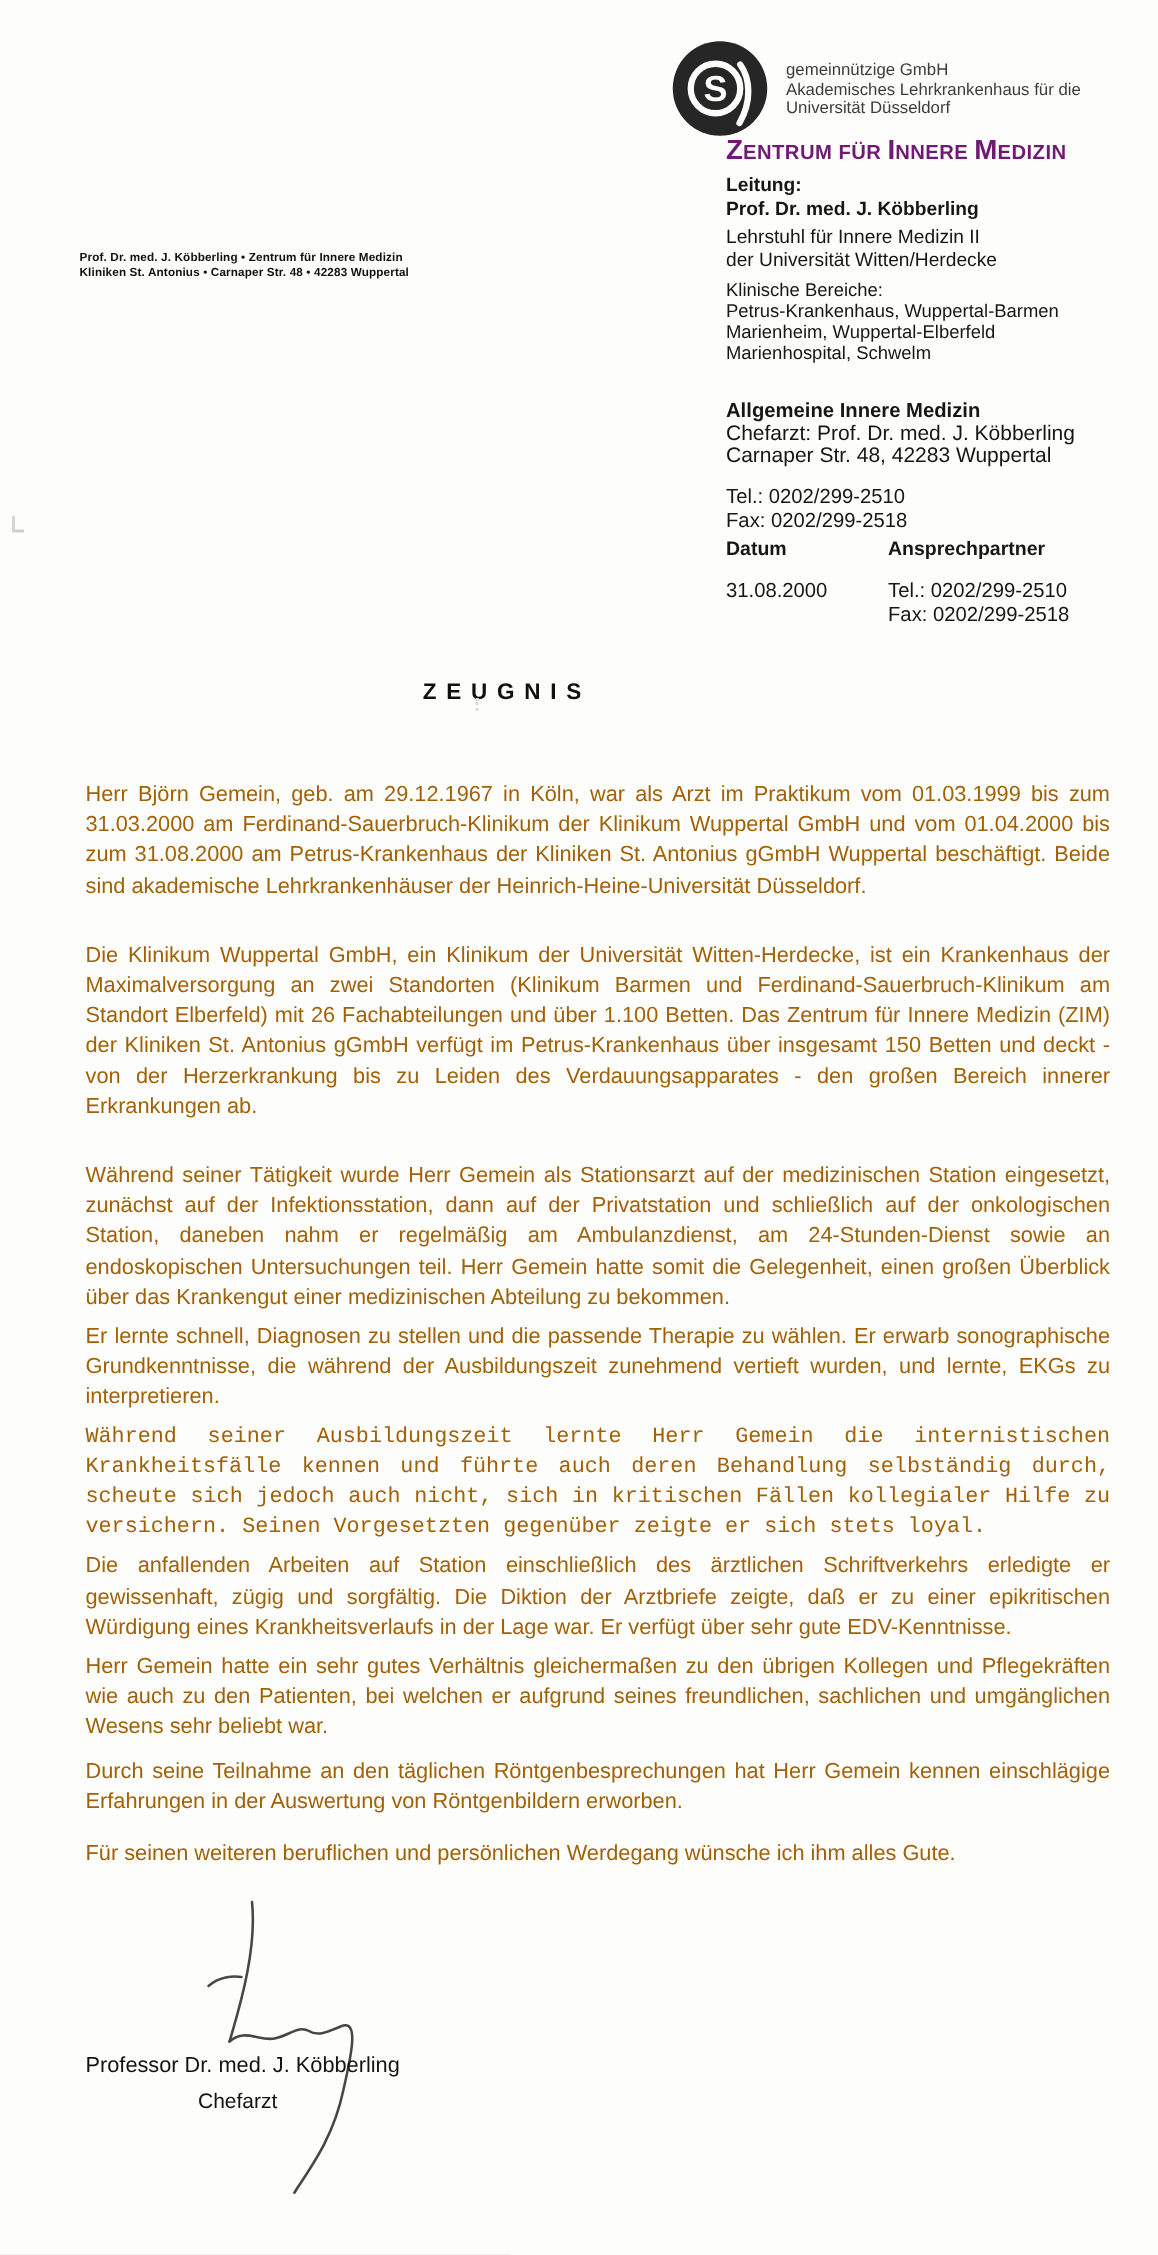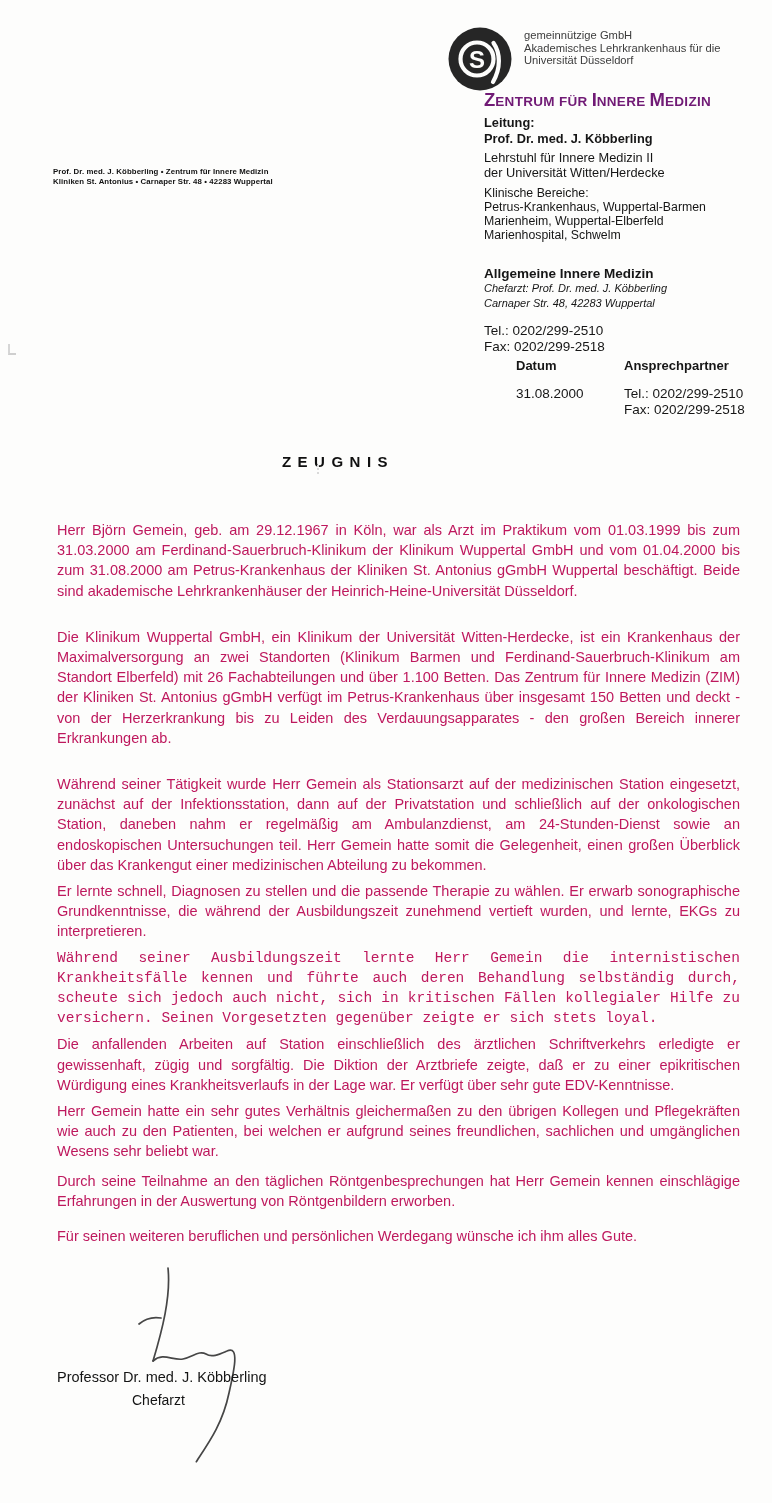--- a/index.html
+++ b/index.html
@@ -9,43 +9,43 @@
     font-family:"Liberation Sans","DejaVu Sans",sans-serif;
   }
   
   .sender{position:absolute;left:53px;top:167px;font-size:7.8px;font-weight:bold;
     line-height:10px;color:#111;letter-spacing:.1px;}
   
   .logo{position:absolute;left:447px;top:26px;width:66px;height:68px;}
   
   .clinic-head{position:absolute;left:524px;top:28px;width:248px;color:#414141;}
   .clinic-name{font-size:18.5px;line-height:22px;letter-spacing:.4px;color:#4a4a4a;}
-  .clinic-sub{font-size:11.2px;line-height:12.5px;color:#3c3c3c;margin-top:1px;}
+  .clinic-sub{font-size:11.2px;line-height:12.5px;color:#3c3c3c;margin-top:13px;}
   
   .rightcol{position:absolute;left:484px;top:90px;width:284px;color:#161616;}
   .zim-title{line-height:20px;white-space:nowrap;color:#701a75;}
   .zim-big{font-size:18.5px;font-weight:bold;}
   .zim-small{font-size:13.5px;font-weight:bold;letter-spacing:.3px;}
   .leitung{margin-top:3px;font-size:12.8px;font-weight:bold;line-height:15.5px;}
   .chair{margin-top:4px;font-size:12.8px;line-height:15px;}
   .areas{margin-top:6px;font-size:12.3px;line-height:14px;}
   .hospital{margin-top:24px;}
   .hosp-name{font-size:15.5px;line-height:18px;letter-spacing:.4px;}
   .hosp-dept{font-size:13.5px;font-weight:bold;line-height:15px;}
-  .hosp-line{font-size:11px;line-height:15px;font-style:italic;}
+  .hosp-line{font-size:14px;line-height:15px;}
   .telfax{margin-top:12px;font-size:13.5px;line-height:15.5px;}
   .meta-labels{margin-top:4px;display:flex;font-size:13px;font-weight:bold;line-height:15px;}
   .meta-values{margin-top:13px;display:flex;font-size:13.5px;line-height:15.5px;}
-  .meta-c1{width:108px;flex:0 0 108px;margin-left:32px;}
+  .meta-c1{width:108px;flex:0 0 108px;}
   
   .doc-title{position:absolute;left:0;top:453px;width:670px;text-align:center;
     font-size:15px;font-weight:bold;letter-spacing:6.5px;padding-left:6px;box-sizing:border-box;color:#101010;}
   
   .body{position:absolute;left:57px;top:520px;width:683px;font-size:14.5px;
-    line-height:20.2px;text-align:justify;color:#be185d;}
+    line-height:20.2px;text-align:justify;color:#a16207;}
   .body p{margin:0;}
   .p2{margin-top:26px !important;}
   .p3{margin-top:26px !important;}
   .p4{margin-top:6px !important;}
   .p5{margin-top:6px !important;font-family:Liberation Mono, monospace;}
   .p6{margin-top:6px !important;}
   .p7{margin-top:6px !important;}
   .p8{margin-top:9px !important;}
   .closing{margin-top:15px !important;text-align:left;}
   

